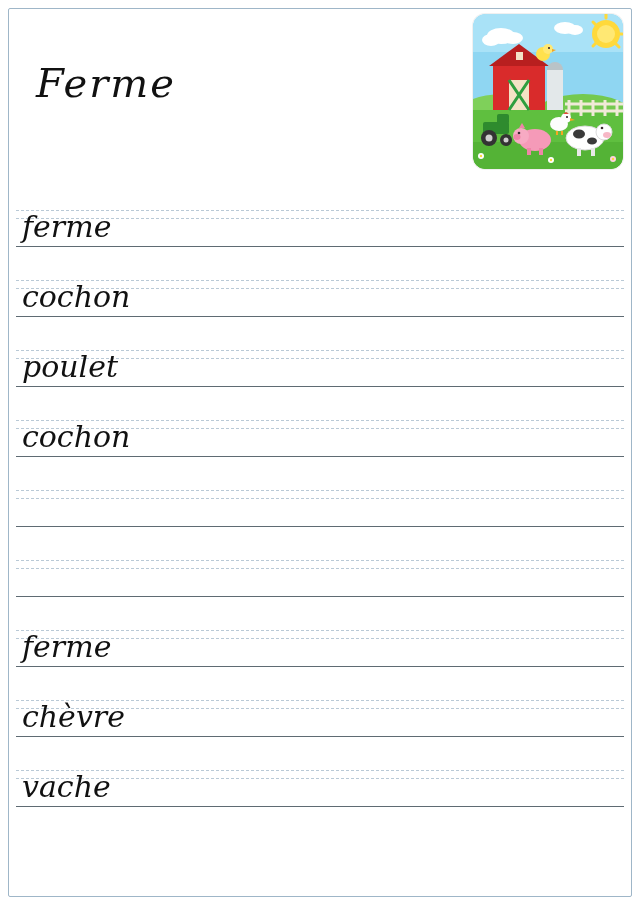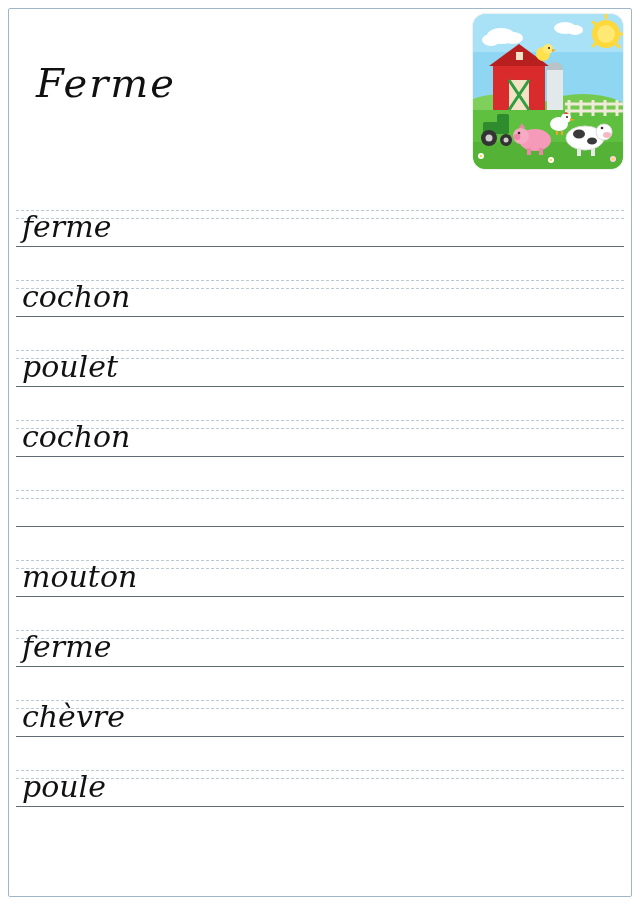--- a/index.html
+++ b/index.html
@@ -276,39 +276,38 @@
     <div class="line-row">
       <div class="l-top"></div>
       <div class="l-mid"></div>
       <div class="l-base"></div>
     </div>
 
     <div class="line-row">
       <div class="l-top"></div>
       <div class="l-mid"></div>
       <div class="l-base"></div>
-      <div class="word">mouton</div>
     </div>
 
     <div class="line-row">
       <div class="l-top"></div>
       <div class="l-mid"></div>
       <div class="l-base"></div>
       <div class="word">ferme</div>
     </div>
 
     <div class="line-row">
       <div class="l-top"></div>
       <div class="l-mid"></div>
       <div class="l-base"></div>
       <div class="word">chèvre</div>
     </div>
 
     <div class="line-row">
       <div class="l-top"></div>
       <div class="l-mid"></div>
       <div class="l-base"></div>
-      <div class="word">poule</div>
+      <div class="word">vache</div>
     </div>
 
   </div>
 
 </div>
 
 </body></html>

